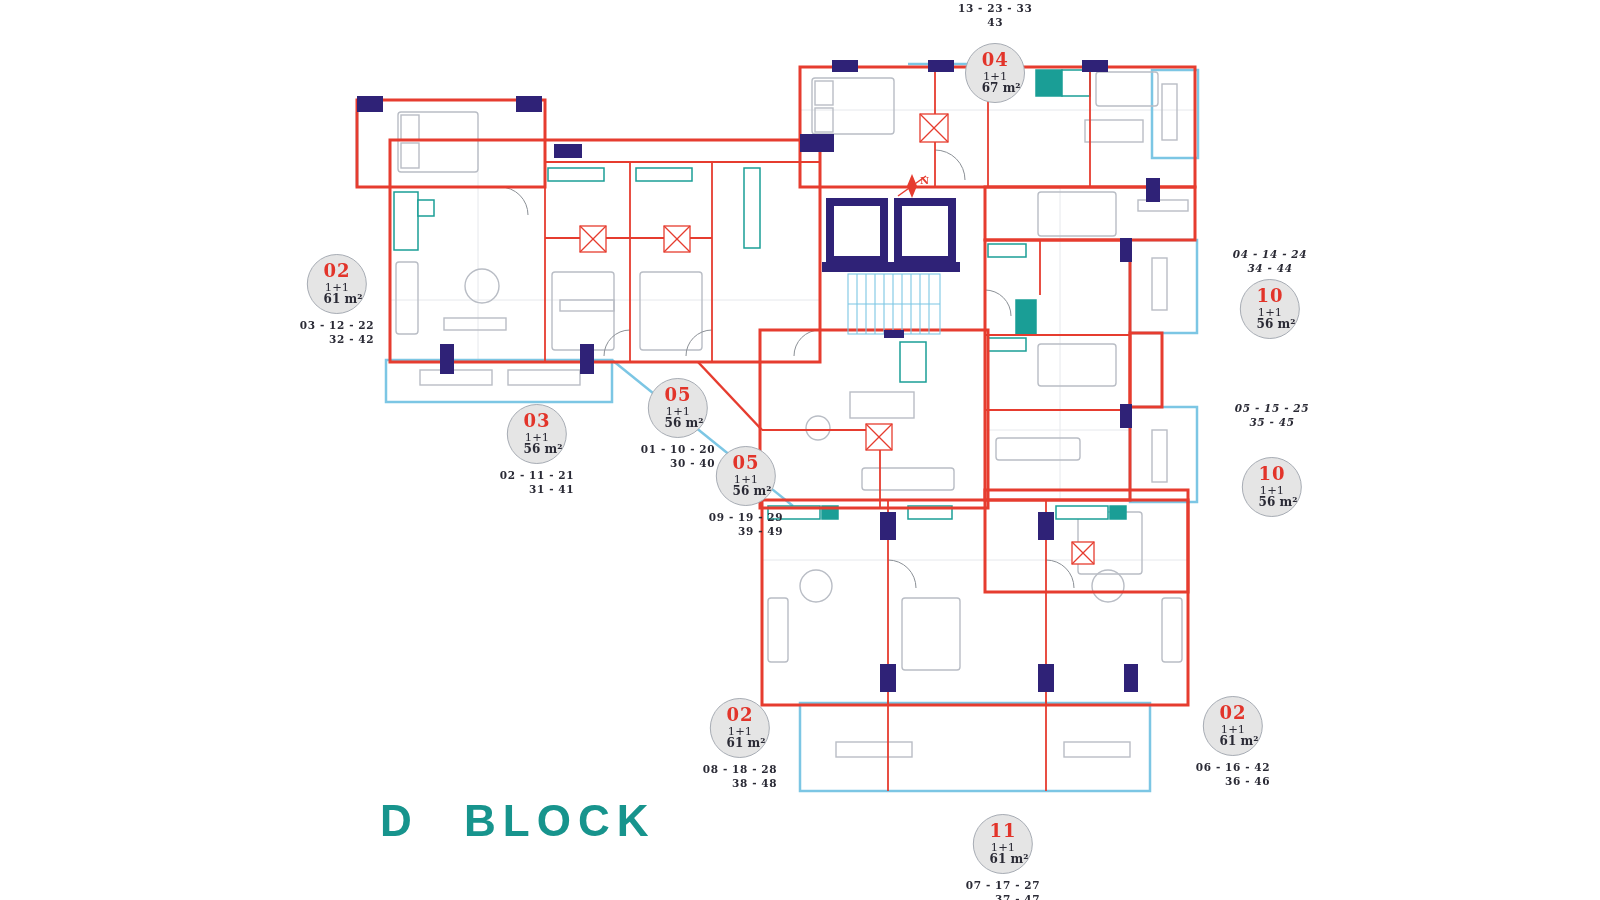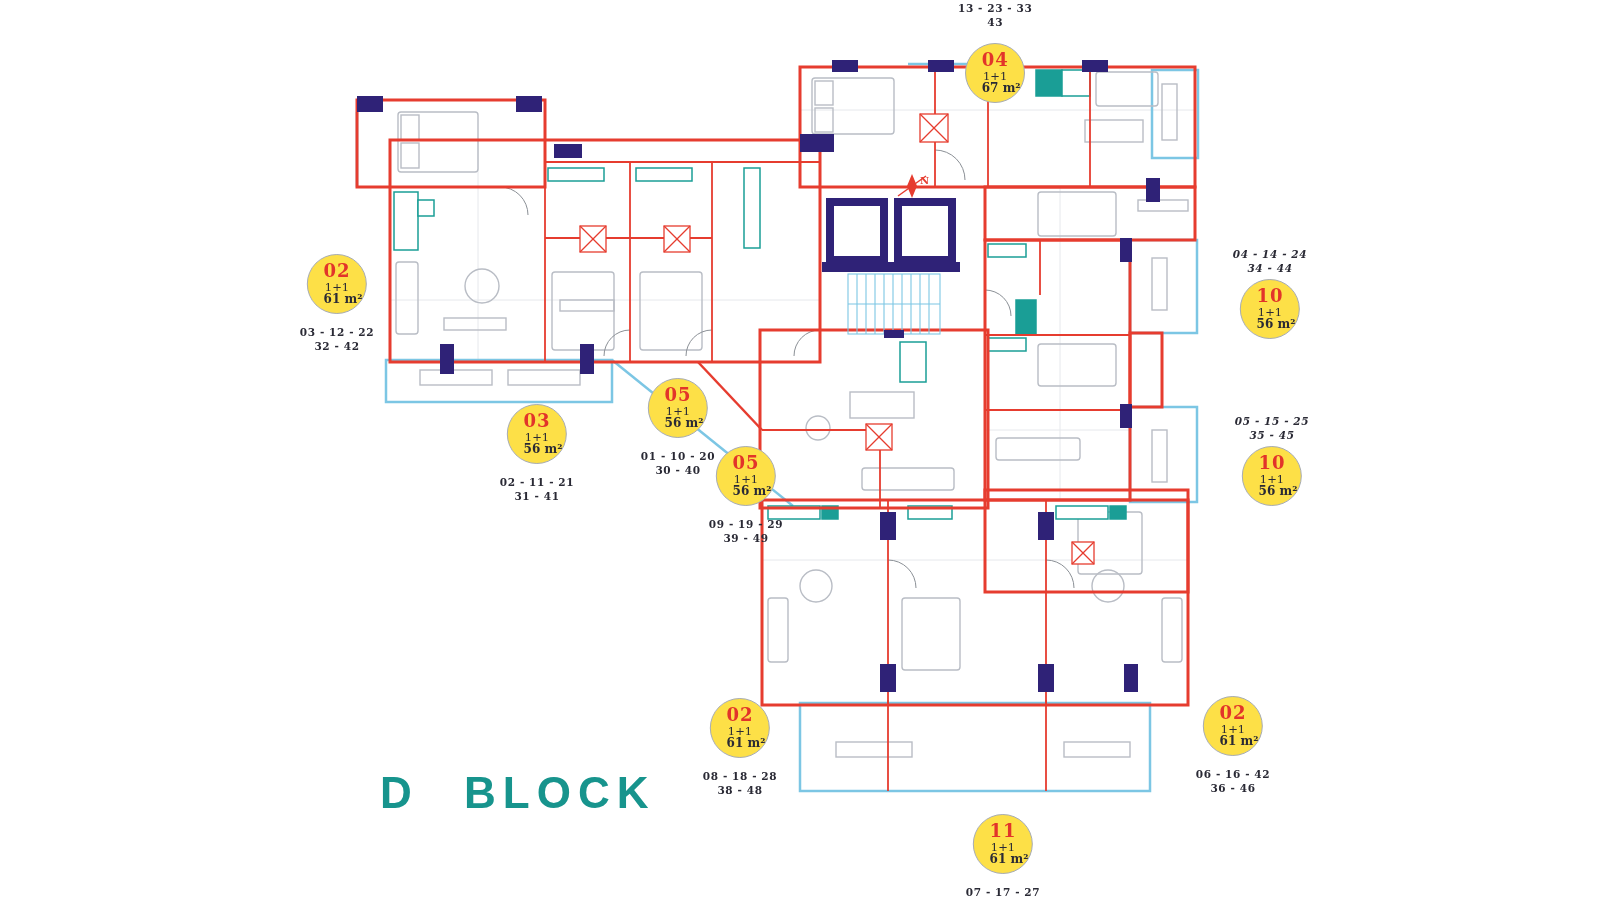--- a/index.html
+++ b/index.html
@@ -4,31 +4,31 @@
 <style>
   html,body{margin:0;padding:0;background:#ffffff;}
   #stage{position:relative;width:1600px;height:900px;background:#ffffff;overflow:hidden;
          font-family:"DejaVu Serif", serif;}
   #plan-svg{position:absolute;left:0;top:0;}
 
   .unit-badge{position:absolute;display:flex;flex-direction:column;align-items:center;
               transform:translateX(-50%);color:#2a2a35;}
   .unit-badge.row{flex-direction:column;transform:none;gap:14px;align-items:center;}
   .ucircle{width:58px;height:58px;border:1.4px solid #a7acb4;border-radius:50%;
-           background:#fde047;display:flex;flex-direction:column;align-items:center;
+           background:#e5e5e5;display:flex;flex-direction:column;align-items:center;
            justify-content:center;line-height:1.05;}
   .uid{font-size:18px;font-weight:700;color:#e2342a;letter-spacing:1px;}
   .utype{font-size:11.5px;font-weight:400;color:#2a2a35;}
   .uarea{font-size:12px;font-weight:700;color:#2a2a35;padding-left:12px;}
   .ufloors{font-size:10.5px;font-weight:700;line-height:13.5px;text-align:center;
            letter-spacing:0.6px;white-space:nowrap;}
-  .ufloors.below{margin-top:12px;}
+  .ufloors.below{margin-top:5px;text-align:right;}
   .ufloors.above{margin-bottom:4px;font-style:italic;}
 
-  #block-title{position:absolute;left:380px;top:768px;font-family:"Liberation Sans",sans-serif;
+  #block-title{position:absolute;left:380px;top:796px;font-family:"Liberation Sans",sans-serif;
                font-size:44px;font-weight:700;color:#17948d;letter-spacing:7px;word-spacing:26px;}
 </style>
 </head>
 <body>
 
 <div id="stage">
 
 <svg id="plan-svg" width="1600" height="900" viewBox="0 0 1600 900">
 
   <g fill="#ffffff">
@@ -304,21 +304,21 @@
     <div>04 - 14 - 24</div>
         <div>34 - 44</div>
   </div>
   <div class="ucircle">
     <div class="uid">10</div>
     <div class="utype">1+1</div>
     <div class="uarea">56 m²</div>
   </div>
 </div>
 
-<div class="unit-badge" style="left:1272px;top:415px;">
+<div class="unit-badge" style="left:1272px;top:402px;gap:24px;">
   <div class="ufloors above">
     <div>05 - 15 - 25</div>
         <div>35 - 45</div>
   </div>
   <div class="ucircle">
     <div class="uid">10</div>
     <div class="utype">1+1</div>
     <div class="uarea">56 m²</div>
   </div>
 </div>

